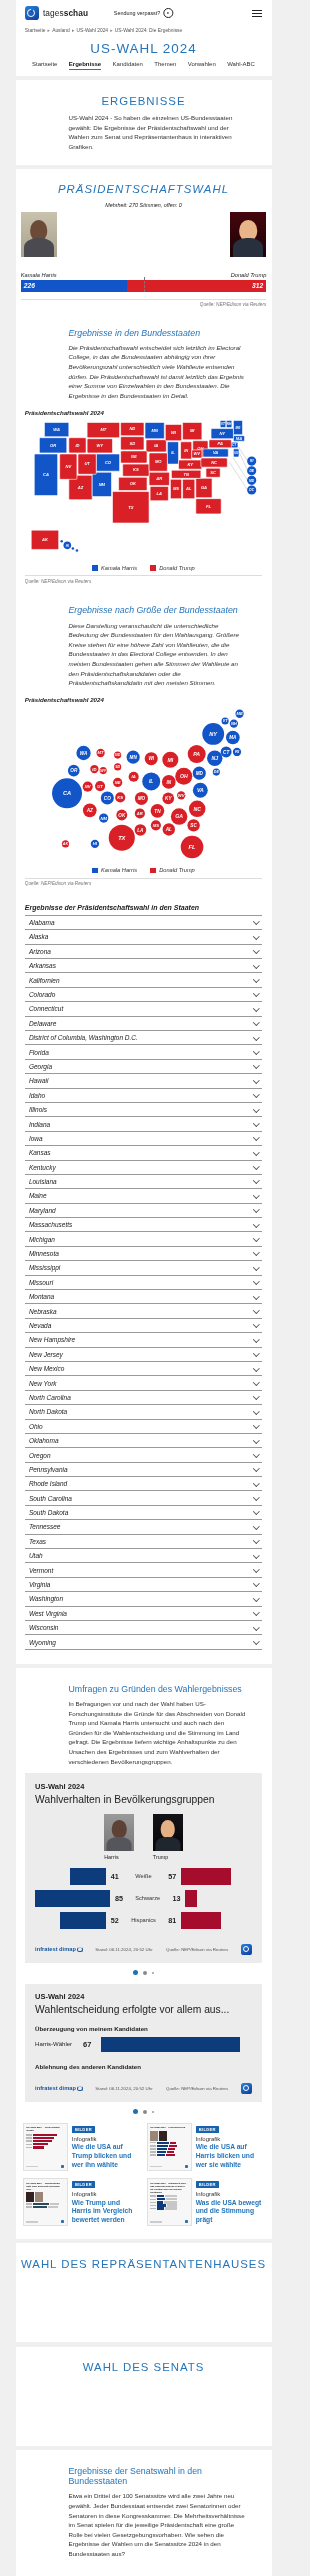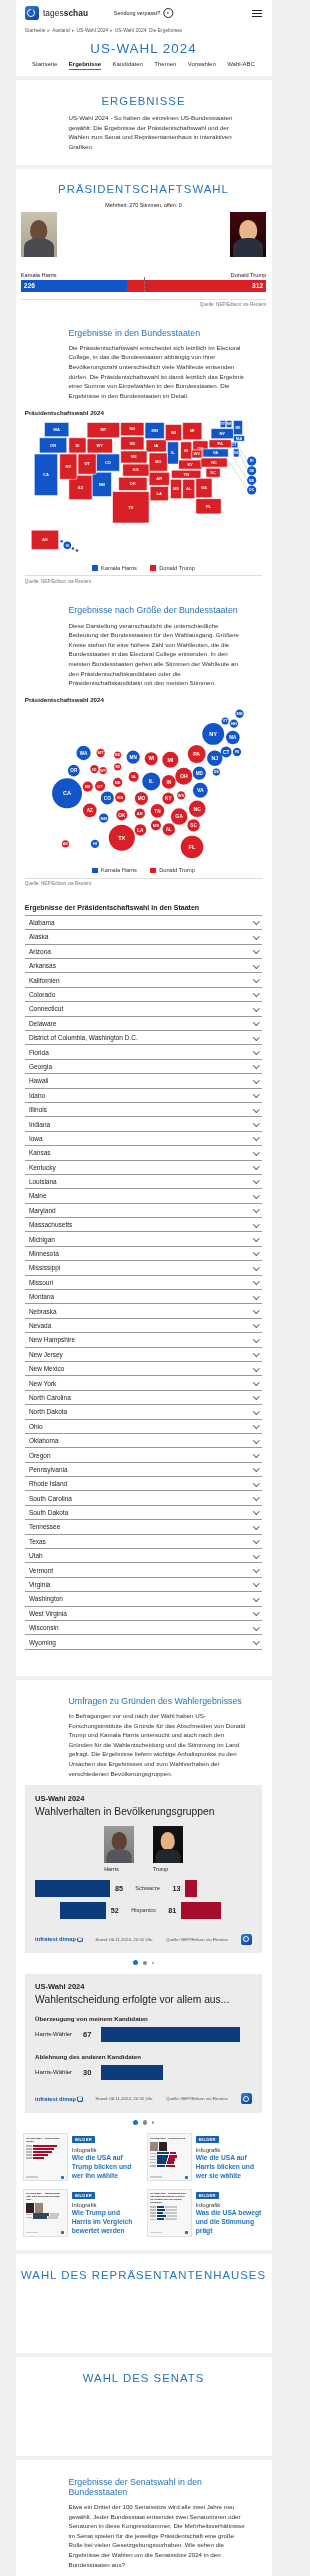--- a/index.html
+++ b/index.html
@@ -136,21 +136,21 @@
       <div class="tab">Vorwahlen</div>
       <div class="tab">Wahl-ABC</div>
     </div>
 </div>
 
 <div class="card" style="padding-bottom:2.1px;">
   <div class="sec-head">ERGEBNISSE</div>
   <div class="textcol lead">US-Wahl 2024 - So haben die einzelnen US-Bundesstaaten gewählt: Die Ergebnisse der Präsidentschaftswahl und der Wahlen zum Senat und Repräsentantenhaus in interaktiven Grafiken.</div>
 </div>
 
-<div class="card" style="padding-bottom:15px;">
+<div class="card" style="padding-bottom:3px;font-style:italic;">
   <div class="sec-head">PRÄSIDENTSCHAFTSWAHL</div>
   <div class="majority">Mehrheit: 270 Stimmen, offen: 0</div>
 
   <div class="pres-head">
     <div class="photo" style="left:0;">
       <div class="bg" style="background:linear-gradient(180deg,#c9c2ae,#a8a18c);"></div>
       <div class="head" style="background:#6b4a38;"></div>
       <div class="torso" style="background:#4b4a50;"></div>
     </div>
     <div class="photo" style="right:0;">
@@ -658,20 +658,31 @@
         <div class="ph" style="background:linear-gradient(180deg,#141418,#060608);">
           <div class="head" style="position:absolute;left:50%;top:6.2px;transform:translateX(-50%);width:14.5px;height:17.6px;border-radius:50% 50% 45% 45%;background:#e5b184;"></div>
           <div class="torso" style="position:absolute;left:50%;top:23px;transform:translateX(-50%);width:25px;height:15.5px;border-radius:45% 45% 0 0;background:#20262e;"></div>
         </div>
         <div class="cap">Trump</div>
       </div>
     </div>
     <div id="demo-rows" style="margin-top:5.2px;">
         <div class="demo-row">
           <div class="demo-left">
+            <div class="demo-bar" style="background: rgb(13, 60, 124); width: 36px;"></div>
+          </div>
+          <div class="demo-val">41</div>
+          <div class="demo-cat">Weiße</div>
+          <div class="demo-val">57</div>
+          <div class="demo-right">
+            <div class="demo-bar" style="background: rgb(166, 13, 45); width: 50px;"></div>
+          </div>
+        </div>
+        <div class="demo-row">
+          <div class="demo-left">
             <div class="demo-bar" style="background: rgb(13, 60, 124); width: 75px;"></div>
           </div>
           <div class="demo-val">85</div>
           <div class="demo-cat">Schwarze</div>
           <div class="demo-val">13</div>
           <div class="demo-right">
             <div class="demo-bar" style="background: rgb(166, 13, 45); width: 11.4px;"></div>
           </div>
         </div>
         <div class="demo-row">
@@ -708,25 +719,20 @@
     <div class="kicker">US-Wahl 2024</div>
     <div class="gtitle">Wahlentscheidung erfolgte vor allem aus...</div>
     <div id="dec-groups">
         <div class="grp-label">Überzeugung von meinem Kandidaten</div>
         <div class="dec-row">
           <div class="dec-name">Harris-Wähler</div>
           <div class="dec-val">67</div>
           <div class="dec-bar" style="background: rgb(13, 60, 124); width: 139px;"></div>
         </div>
         <div class="grp-label">Ablehnung des anderen Kandidaten</div>
-        <div class="dec-row">
-          <div class="dec-name">Harris-Wähler</div>
-          <div class="dec-val">30</div>
-          <div class="dec-bar" style="background: rgb(13, 60, 124); width: 62px;"></div>
-        </div>
       </div>
     <div class="gfooter">
       <span class="idlogo">
           <span>infratest dimap</span>
           <span class="donut"></span>
         </span>
       <span class="stand">Stand:  06.11.2024, 20:52 Uhr</span>
       <span class="quelle">Quelle: NEP/Edison via Reuters</span>
       <span class="ard-mini">
           <span class="ring"></span>

